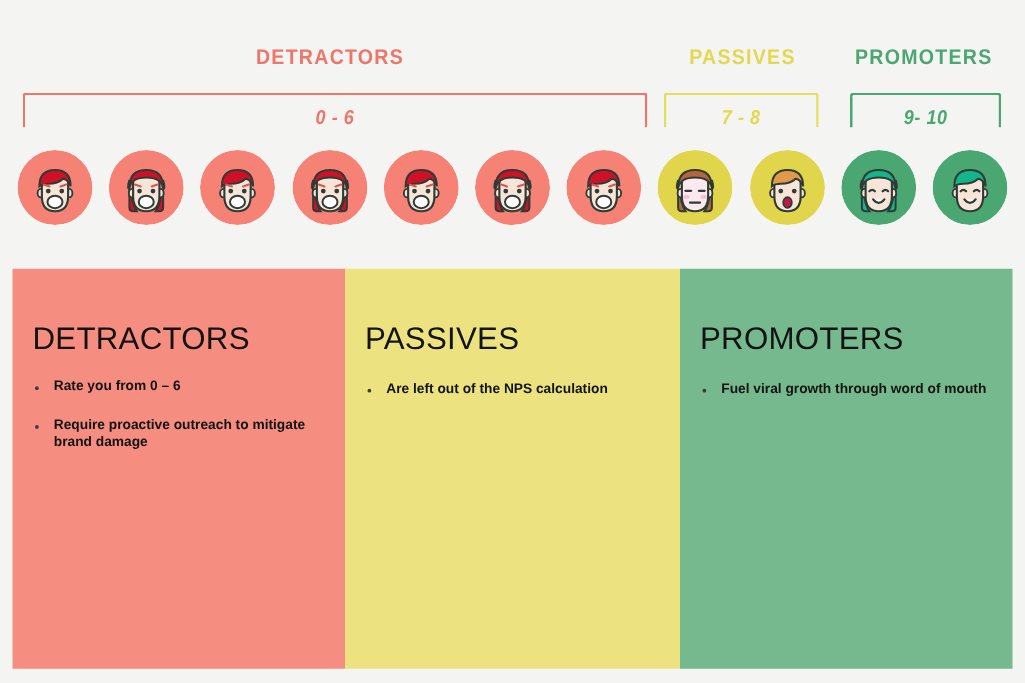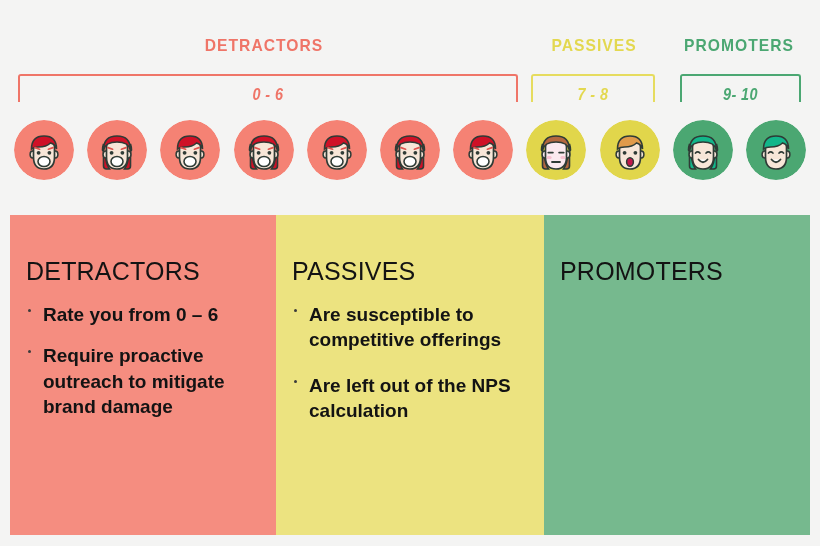--- a/index.html
+++ b/index.html
@@ -88,21 +88,21 @@
     margin:0 0 18px 0;
     line-height:1;
   }
   .bullets{list-style:none;margin:0;padding:0;}
   .bullets li{
     position:relative;
     padding-left:17px;
     margin-bottom:16px;
     font-family:"Liberation Sans", sans-serif;
     font-weight:bold;
-    font-size:19px;
+    font-size:11px;
     line-height:1.33;
     color:#131313;
   }
   .bullets li.spaced{margin-top:20px;}
   .bullets li::before{
     content:"";
     position:absolute;left:2px;top:7px;
     width:3px;height:3px;border-radius:50%;
     background:#3b3b3b;
   }
@@ -290,24 +290,24 @@
       <h2 class="panel-title">DETRACTORS</h2>
       <ul class="bullets">
         <li>Rate you from 0 – 6</li>
         <li>Require proactive outreach to mitigate brand damage</li>
       </ul>
     </div>
 
     <div class="panel" id="panel-pas">
       <h2 class="panel-title">PASSIVES</h2>
       <ul class="bullets">
-        <li>Are susceptible to competitive offerings</li>
         <li class="spaced">Are left out of the NPS calculation</li>
       </ul>
     </div>
 
     <div class="panel" id="panel-pro">
       <h2 class="panel-title">PROMOTERS</h2>
       <ul class="bullets">
+        <li class="spaced">Fuel viral growth through word of mouth</li>
       </ul>
     </div>
   </div>
 </div>
 
 </body></html>

